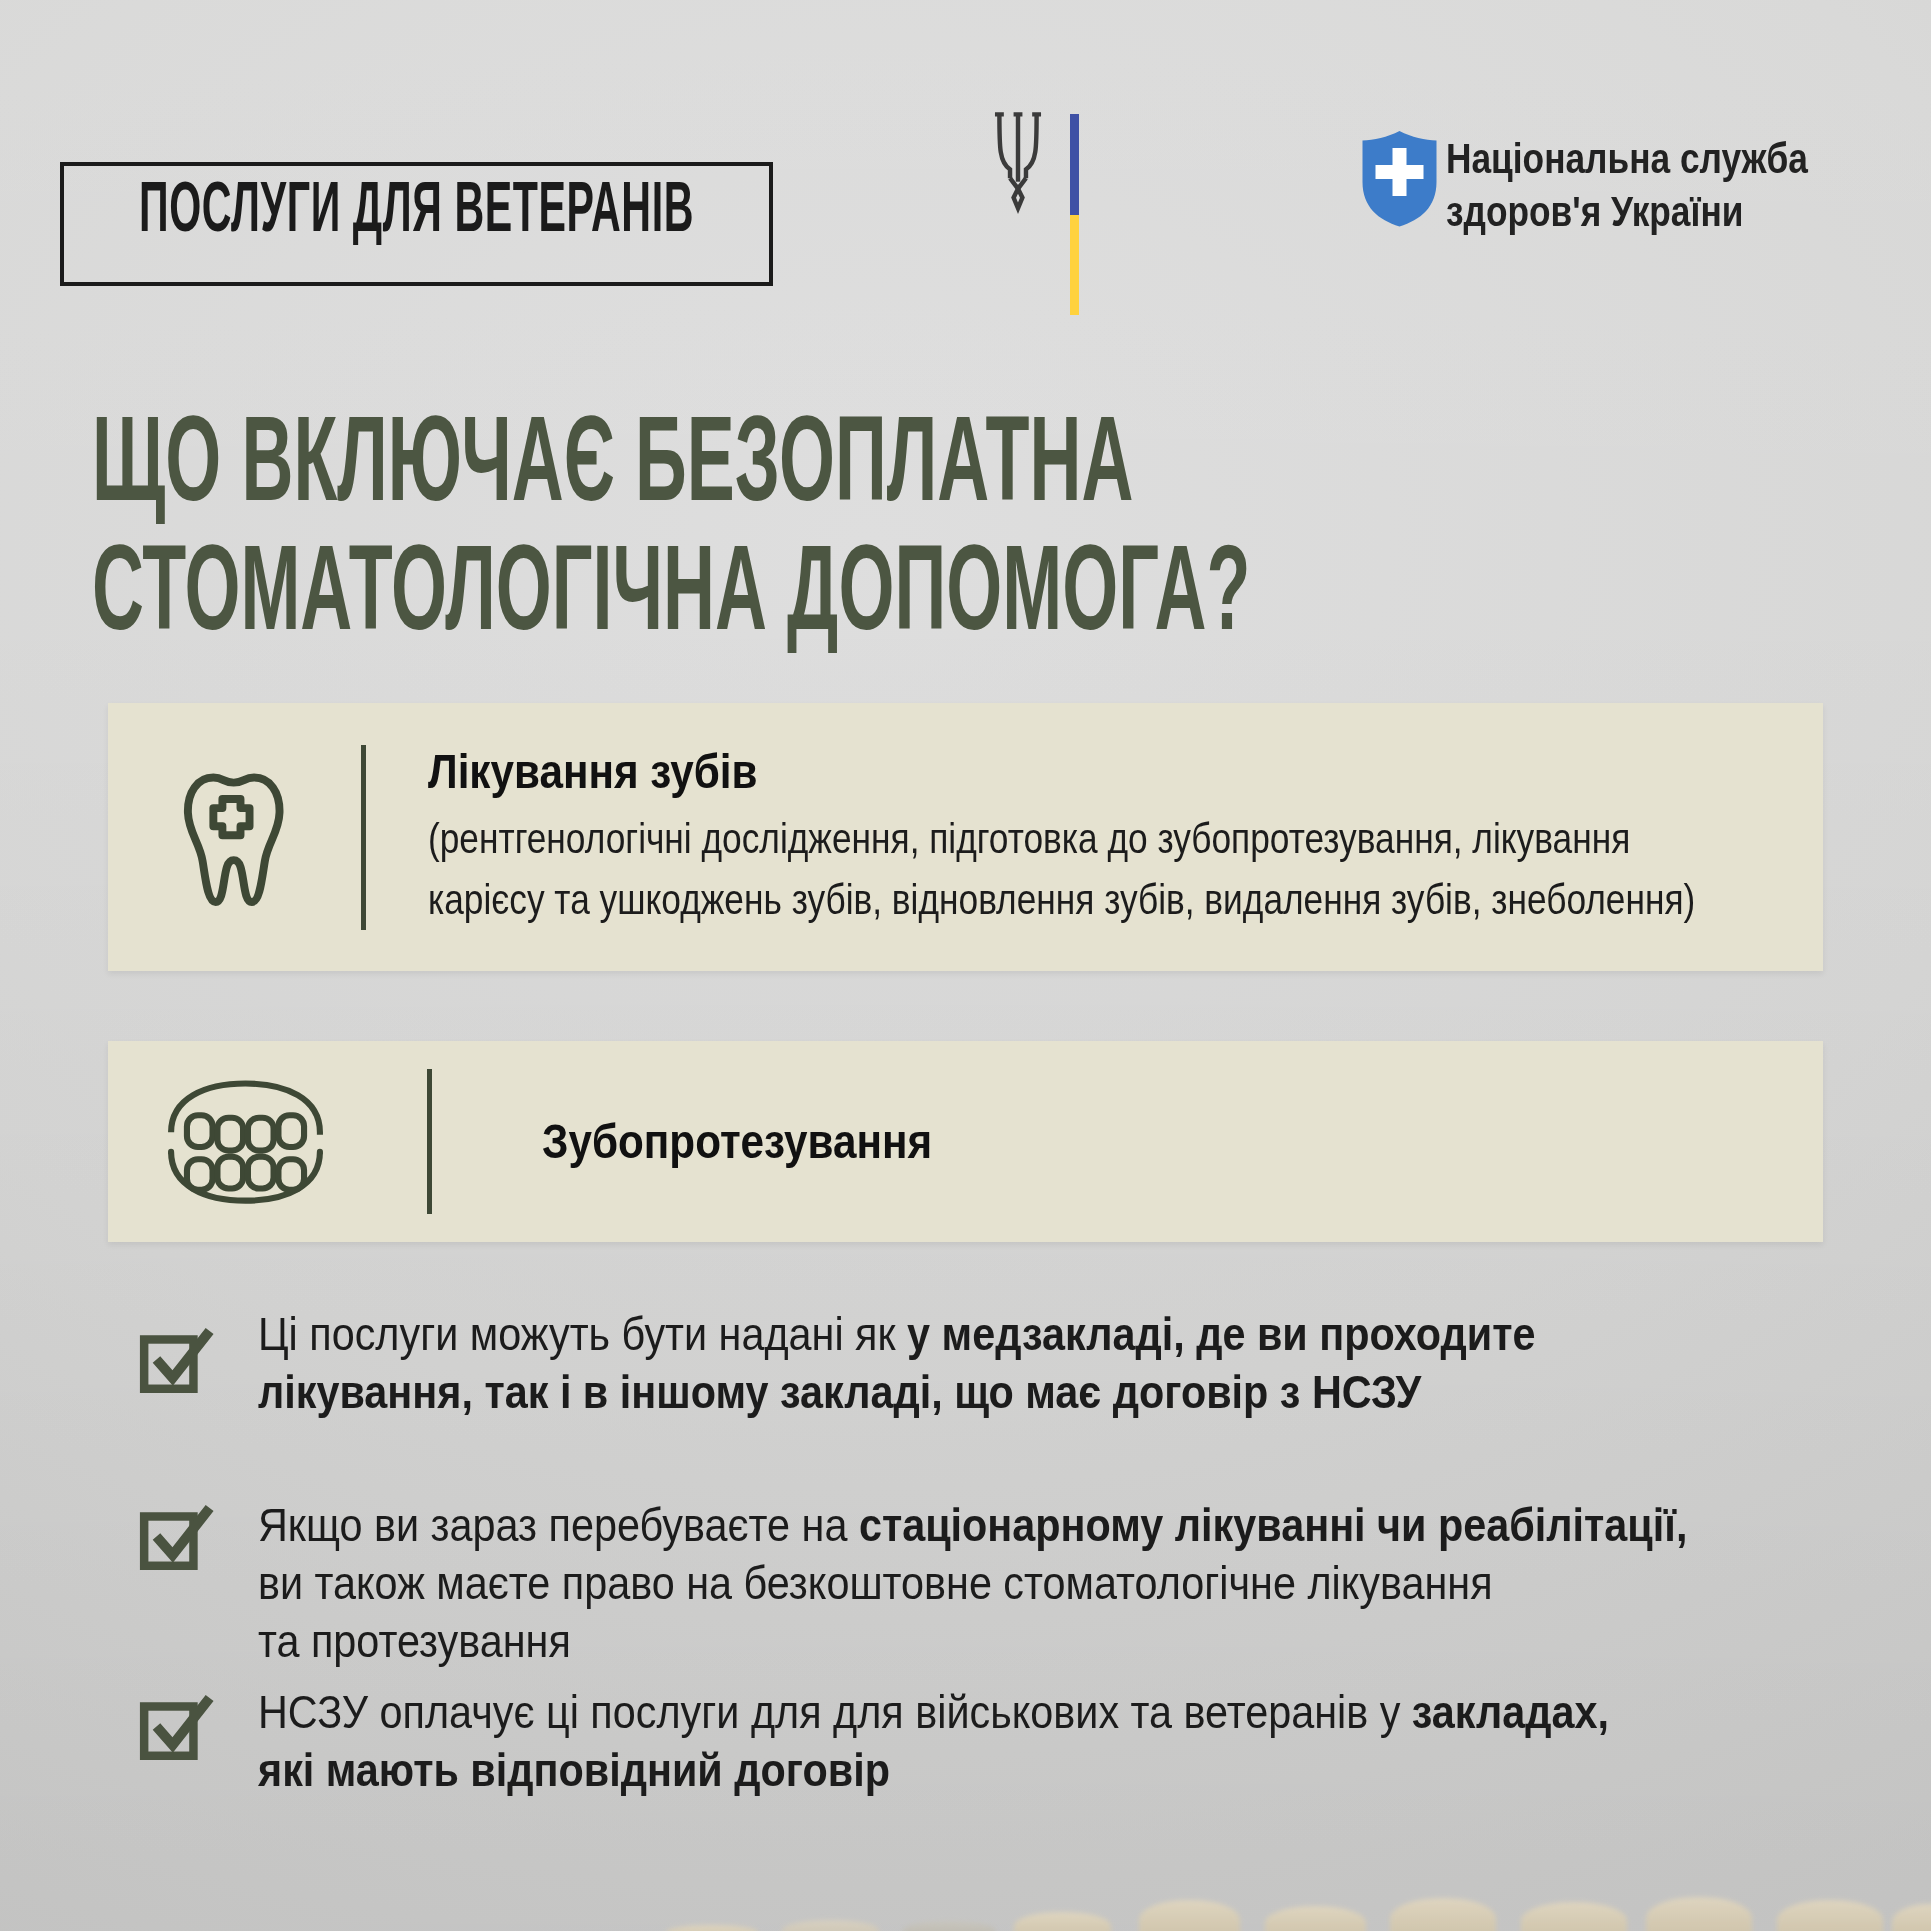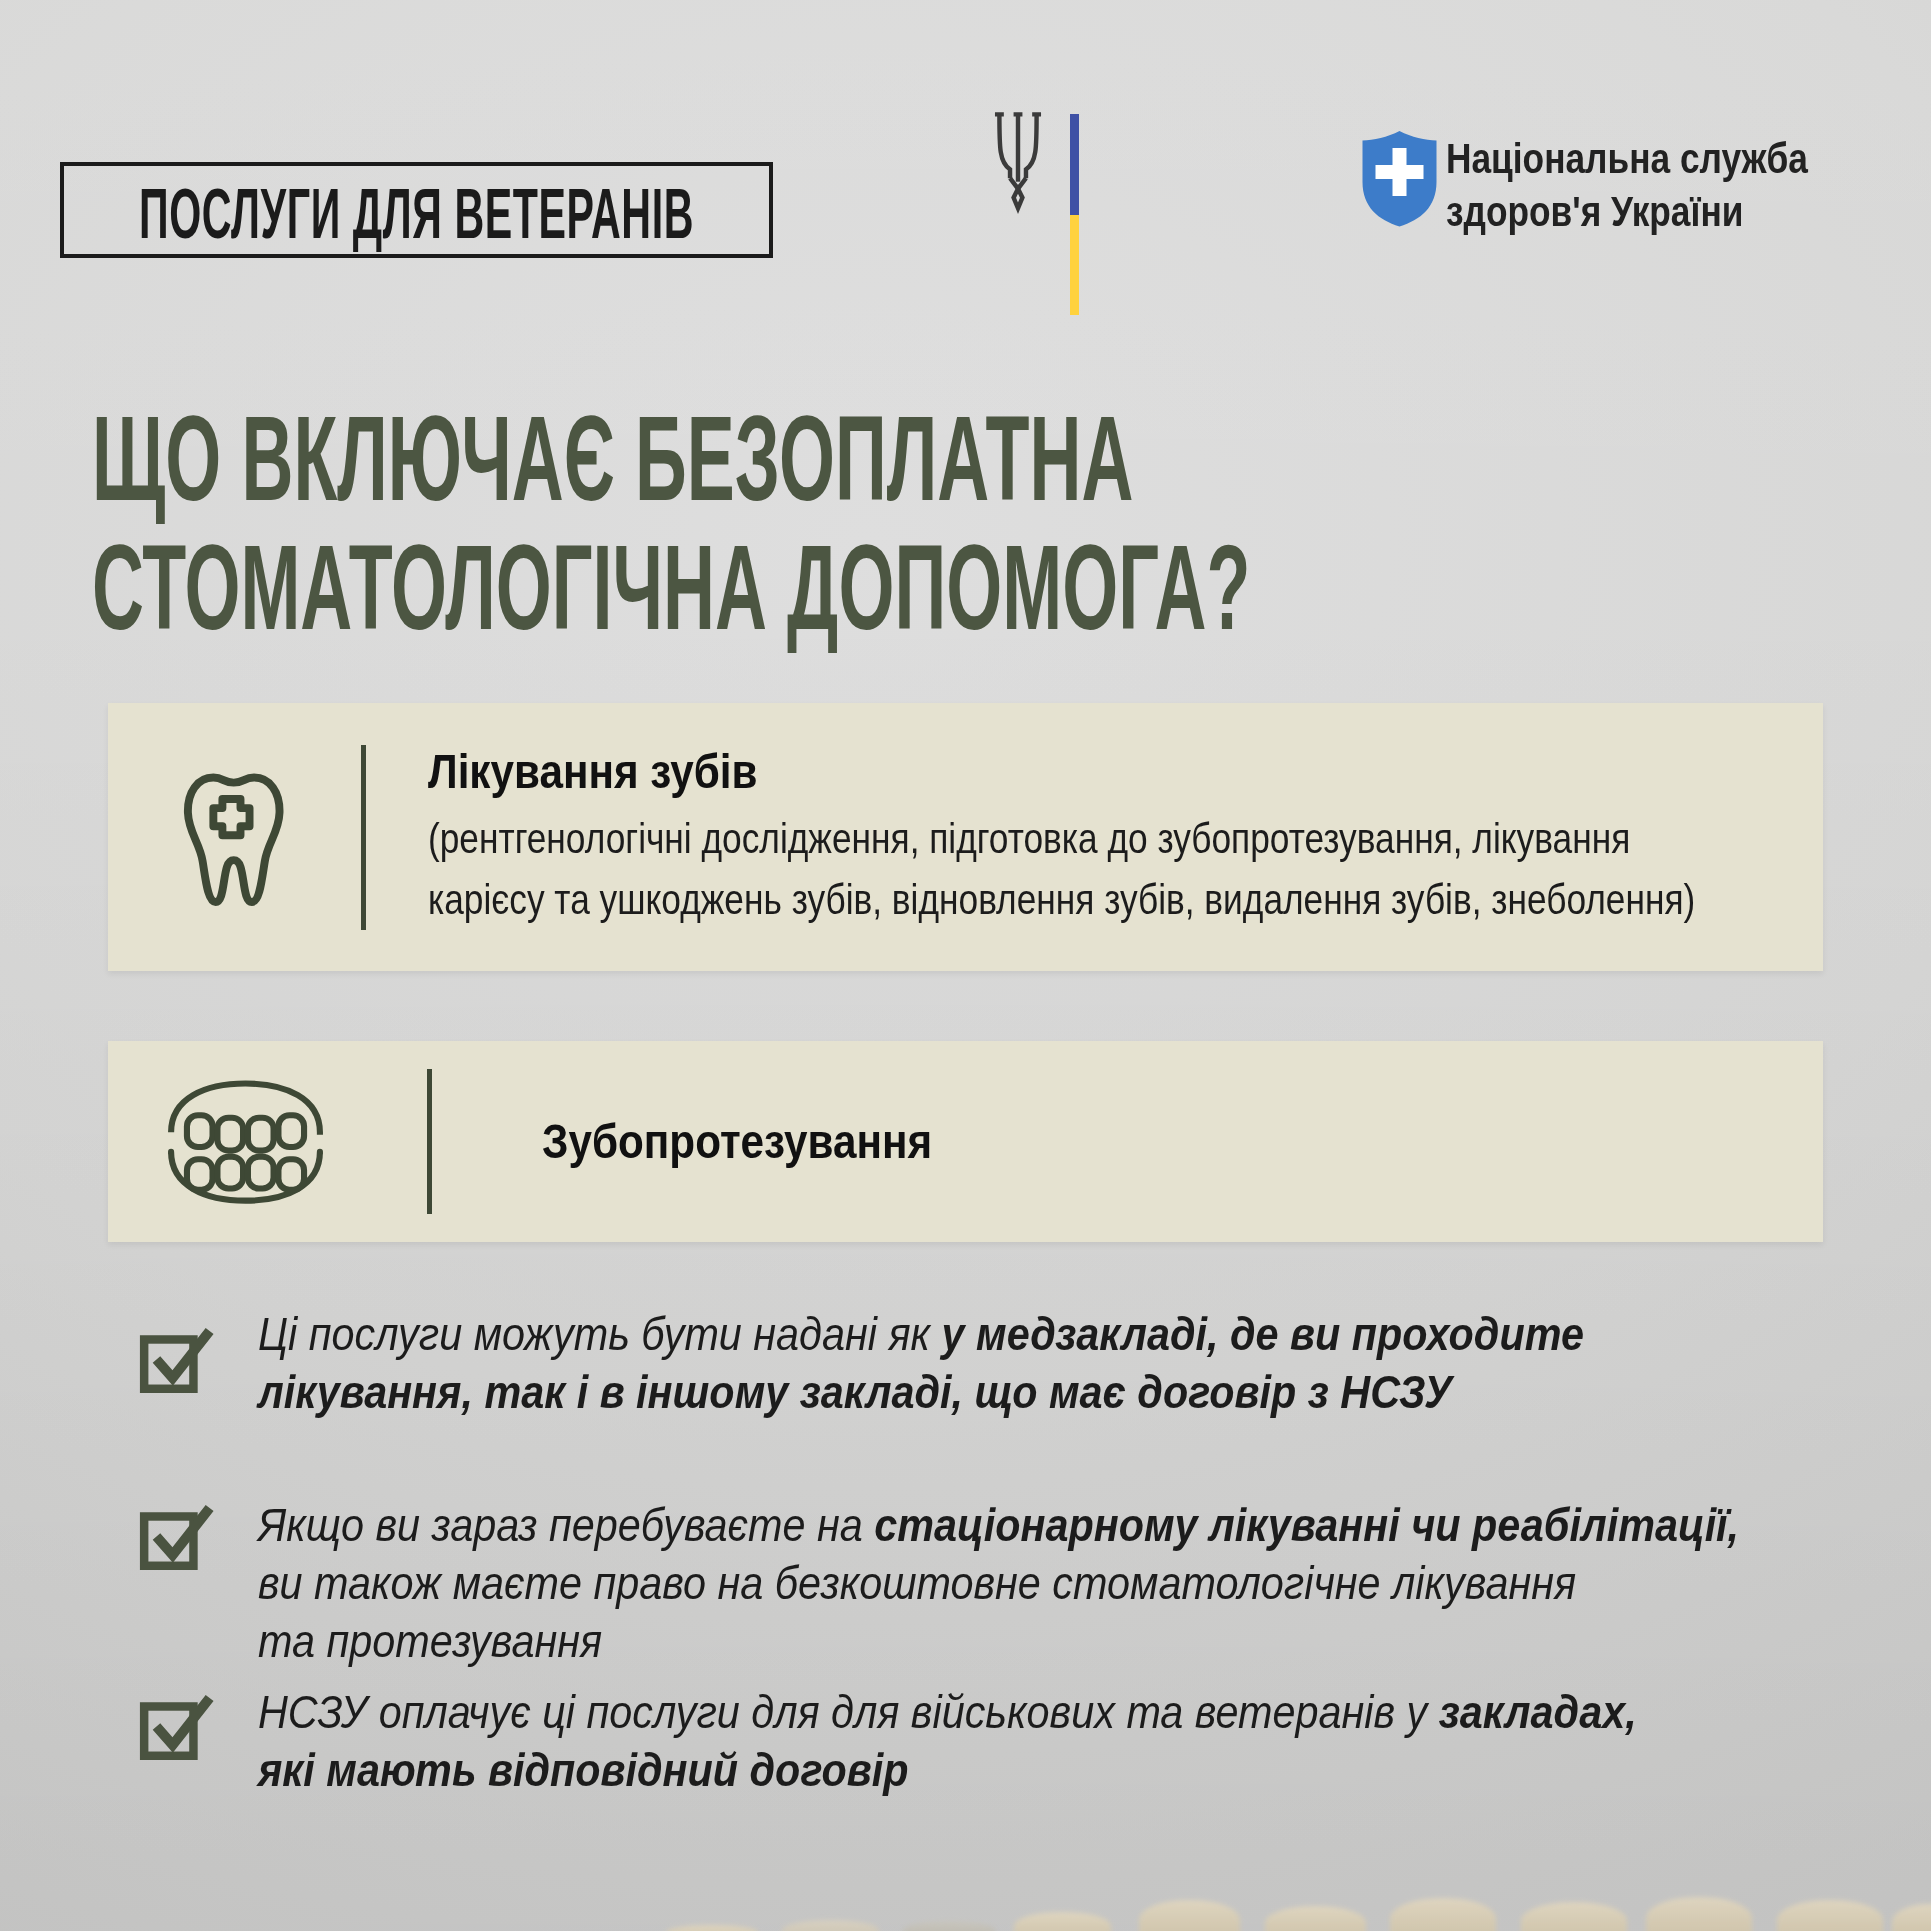--- a/index.html
+++ b/index.html
@@ -13,23 +13,23 @@
     font-family:"Liberation Sans","DejaVu Sans",sans-serif;
     background:
       linear-gradient(180deg, rgba(255,255,255,0.06) 0%, rgba(0,0,0,0) 30%, rgba(0,0,0,0.05) 100%),
       radial-gradient(130% 95% at 45% 28%, #dedede 0%, var(--bg) 48%, #cccccb 88%, #c2c2c1 100%);
     position:relative; overflow:hidden;
   }
   .abs{position:absolute;}
 
   
   .badge{
-    left:60px; top:162px; width:713px; height:96px;
+    left:60px; top:162px; width:713px; height:124px;
     border:4.8px solid var(--border-black);
-    display:flex; align-items:flex-end; justify-content:center;
+    display:flex; align-items:flex-start; justify-content:center;
   }
   .badge span{
     font-size:71px; font-weight:bold; color:var(--border-black);
     white-space:nowrap; display:inline-block;
     transform:scaleX(0.58); transform-origin:center;
     letter-spacing:1px;
   }
 
   
   .moh{ left:987px; top:108px; display:flex; align-items:flex-start; }
@@ -78,21 +78,21 @@
   .card-desc div{
     font-size:42px; color:var(--text); line-height:61px; white-space:nowrap;
     transform:scaleX(0.84); transform-origin:left center;
   }
 
   
   .bullet-icon{ width:77px; height:77px; }
   .b-icon-1{ left:138px; top:1321px; }
   .b-icon-2{ left:138px; top:1498px; }
   .b-icon-3{ left:138px; top:1688px; }
-  .b-text{ color:var(--text);font-style:italic; }
+  .b-text{ color:var(--text); }
   .b-text .bline{
     font-size:47px; line-height:58px; white-space:nowrap;
     transform:scaleX(0.88); transform-origin:left top;
   }
   .b-text b{ font-weight:bold; }
   .bt-1{ left:258px; top:1305px; }
   .bt-2{ left:258px; top:1496px; }
   .bt-3{ left:258px; top:1683px; }
 
   

